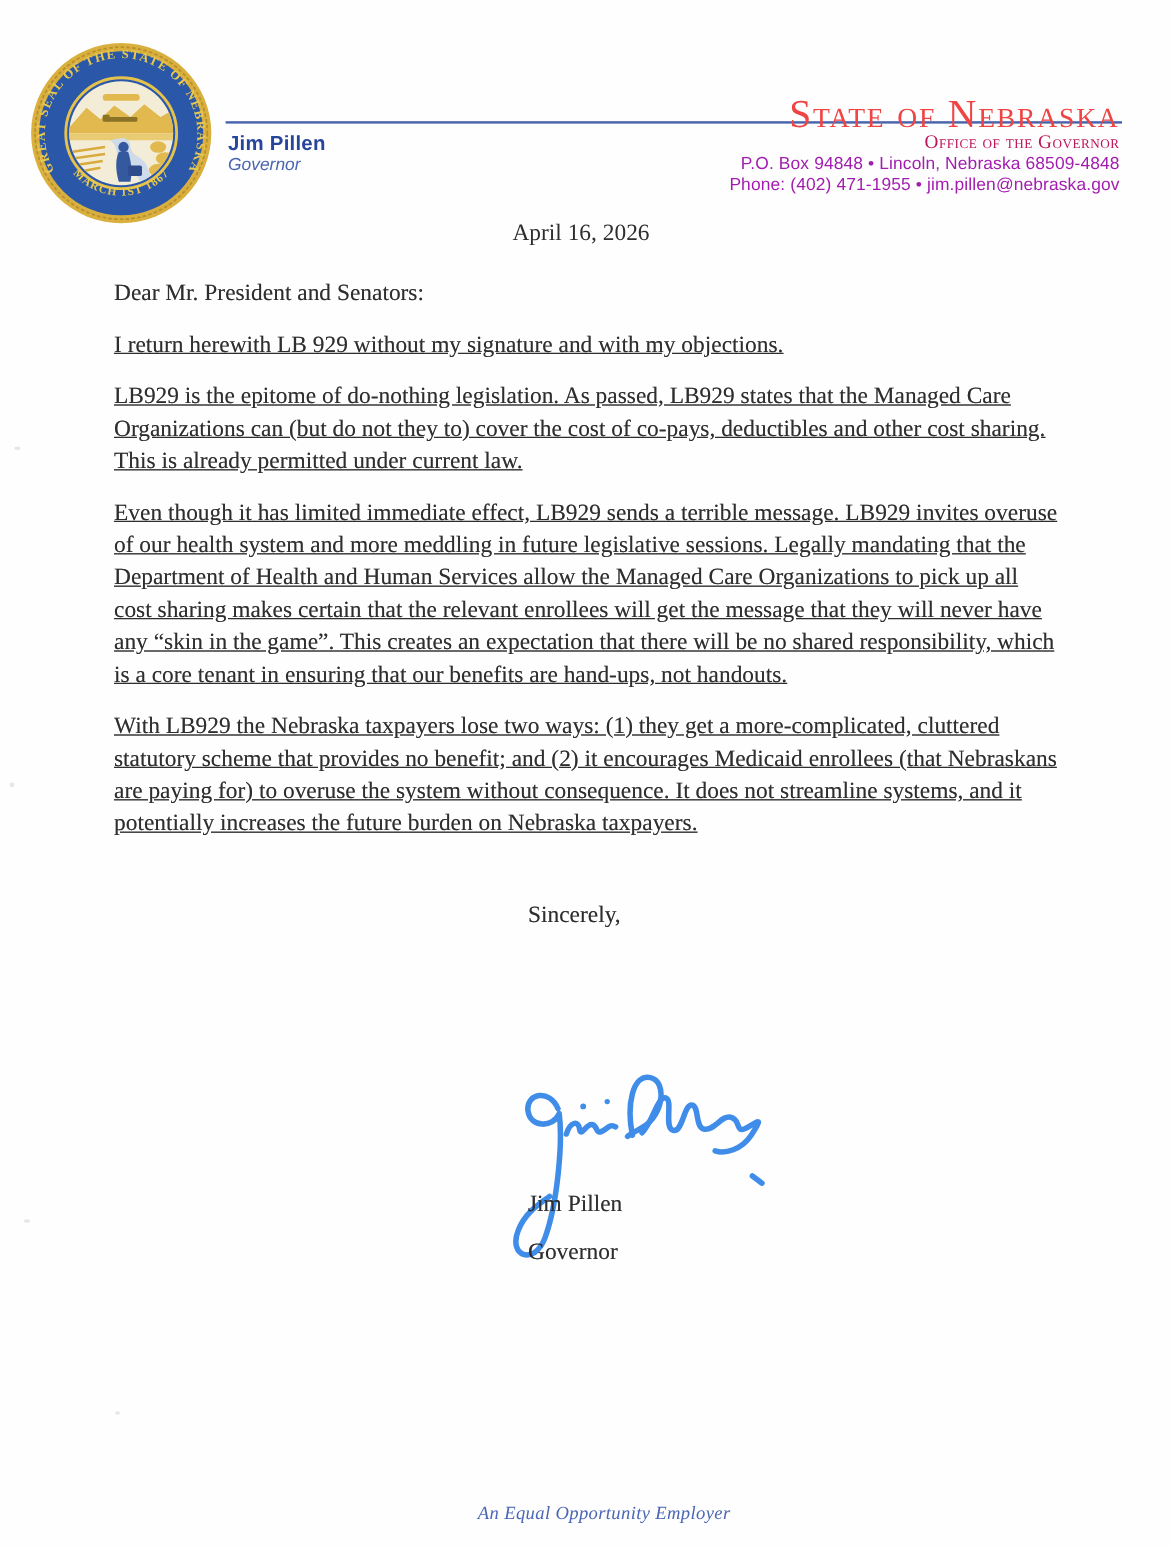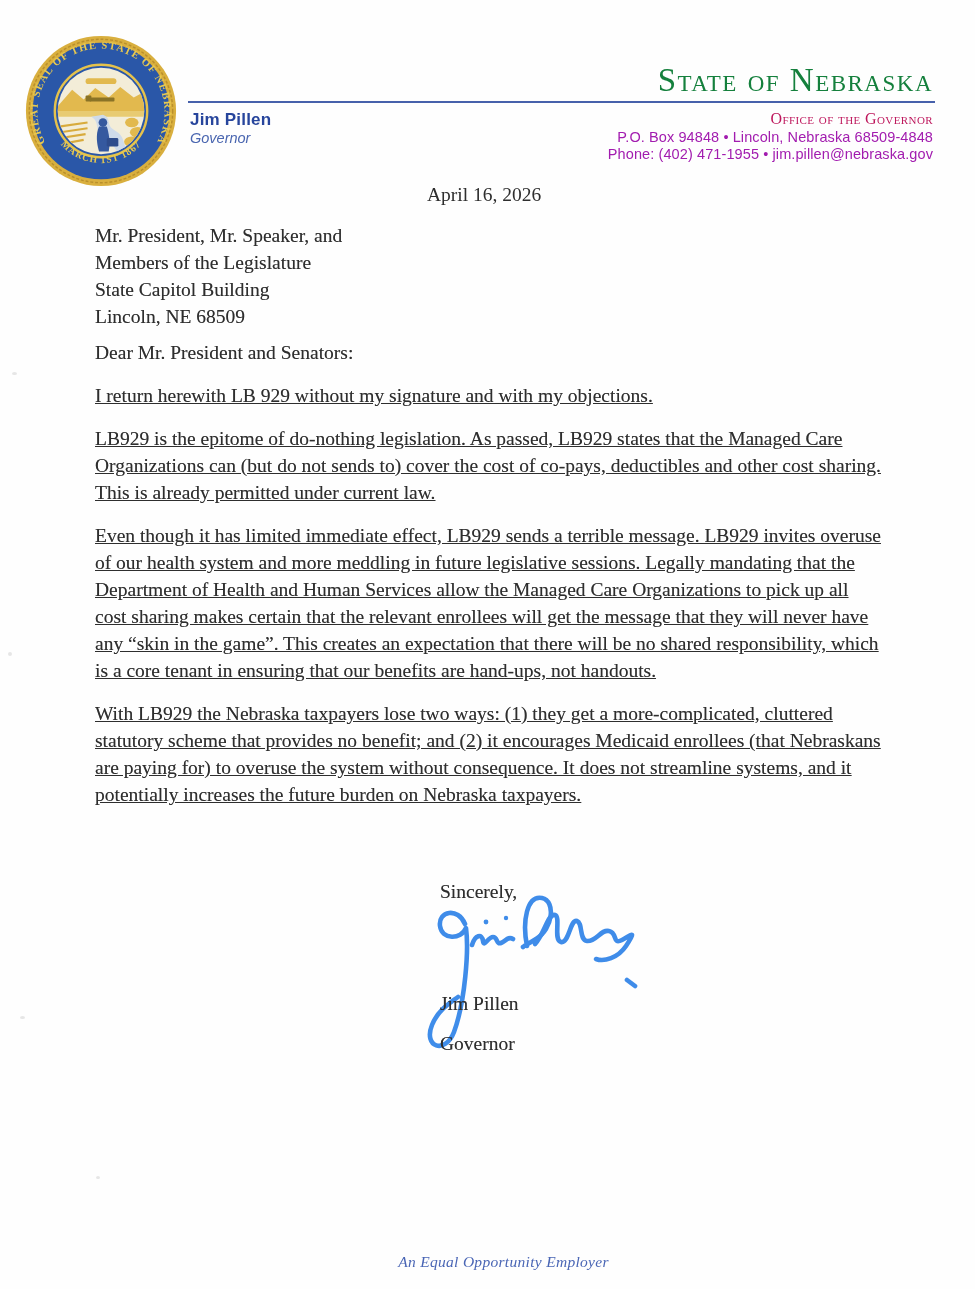--- a/index.html
+++ b/index.html
@@ -22,23 +22,23 @@
   .official-block { position:absolute; left:190px; top:110px; line-height:1.15; }
   .official-name {
     font-family:"Liberation Sans", sans-serif;
     font-weight:bold; font-size:17px; color:#27459c; letter-spacing:.2px;
   }
   .official-title {
     font-family:"Liberation Sans", sans-serif;
     font-style:italic; font-size:14.5px; color:#4a66b0;
   }
   .state-name {
-    position:absolute; right:42px; top:64px;
+    position:absolute; right:42px; top:80px;
     font-variant:small-caps; font-size:33px; letter-spacing:1.5px;
-    color:#15803d; line-height:1;
+    color:#ef4444; line-height:1;
   }
   .office-block {
     position:absolute; right:42px; top:109px; text-align:right; line-height:1.22;
     color:#45609f;
   }
   .office-line {
     font-variant:small-caps; font-weight:normal; font-size:16px; color:#be185d;
     letter-spacing:.4px;
   }
   .addr-line, .phone-line { font-size:14.5px; font-family:"Liberation Sans", sans-serif; letter-spacing:.1px; color:#a21caf; }
@@ -46,21 +46,21 @@
   
   .date-line { position:absolute; left:427px; top:184px; font-size:19.5px; }
   .letter-body {
     position:absolute; left:95px; top:222px; width:788px;
     font-size:19.5px; line-height:27px;
     text-shadow:0 0 .4px rgba(40,40,40,.45);
   }
   .recipient div { white-space:nowrap; }
   .salutation { margin-top:9px; }
   .para { margin-top:16px; text-align:left;text-decoration:underline; }
-  .closing { margin-top:70px; padding-left:345px; }
+  .closing { margin-top:49px; padding-left:345px; }
 
   
   .signature-svg { position:absolute; left:408px; top:888px; width:240px; height:178px; }
   .signer-name { position:absolute; left:440px; top:993px; font-size:19.5px; text-shadow:0 0 .4px rgba(40,40,40,.45); }
   .signer-title { position:absolute; left:440px; top:1033px; font-size:19.5px; text-shadow:0 0 .4px rgba(40,40,40,.45); }
 
   
   .footer-line {
     position:absolute; left:0; right:0; top:1253px; text-align:center;
     font-style:italic; font-size:15.5px; color:#4a66b5; letter-spacing:.3px;margin-left:32px;
@@ -139,29 +139,23 @@
 
   <div class="office-block">
     <div class="office-line">Office of the Governor</div>
     <div class="addr-line">P.O. Box 94848 • Lincoln, Nebraska 68509-4848</div>
     <div class="phone-line">Phone: (402) 471-1955 • jim.pillen@nebraska.gov</div>
   </div>
 
   <div class="date-line">April 16, 2026</div>
 
   <div class="letter-body">
-    <div class="recipient">
-      <div>Mr. President, Mr. Speaker, and</div>
-      <div>Members of the Legislature</div>
-      <div>State Capitol Building</div>
-      <div>Lincoln, NE 68509</div>
-    </div>
     <div class="salutation">Dear Mr. President and Senators:</div>
     <p class="para">I return herewith LB 929 without my signature and with my objections.</p>
-    <p class="para">LB929 is the epitome of do-nothing legislation.  As passed, LB929 states that the Managed Care Organizations can (but do not sends to) cover the cost of co-pays, deductibles and other cost sharing. This is already permitted under current law.</p>
+    <p class="para">LB929 is the epitome of do-nothing legislation.  As passed, LB929 states that the Managed Care Organizations can (but do not they to) cover the cost of co-pays, deductibles and other cost sharing. This is already permitted under current law.</p>
     <p class="para">Even though it has limited immediate effect, LB929 sends a terrible message. LB929 invites overuse of our health system and more meddling in future legislative sessions. Legally mandating that the Department of Health and Human Services allow the Managed Care Organizations to pick up all cost sharing makes certain that the relevant enrollees will get the message that they will never have any “skin in the game”. This creates an expectation that there will be no shared responsibility, which is a core tenant in ensuring that our benefits are hand-ups, not handouts.</p>
     <p class="para">With LB929 the Nebraska taxpayers lose two ways: (1) they get a more-complicated, cluttered statutory scheme that provides no benefit; and (2) it encourages Medicaid enrollees (that Nebraskans are paying for) to overuse the system without consequence. It does not streamline systems, and it potentially increases the future burden on Nebraska taxpayers.</p>
     <div class="closing">Sincerely,</div>
   </div>
 
   <svg class="signature-svg" viewBox="0 0 240 178">
     <g fill="none" stroke="#2f83e8" stroke-width="4.6" stroke-linecap="round" stroke-linejoin="round" opacity=".92">
 
       <path d="M57,36 C50,19 30,23 32,38 C34,52 53,52 58,40 C61,62 57,114 46,144 C37,167 15,159 24,137 C30,122 42,115 50,109"></path>
 

